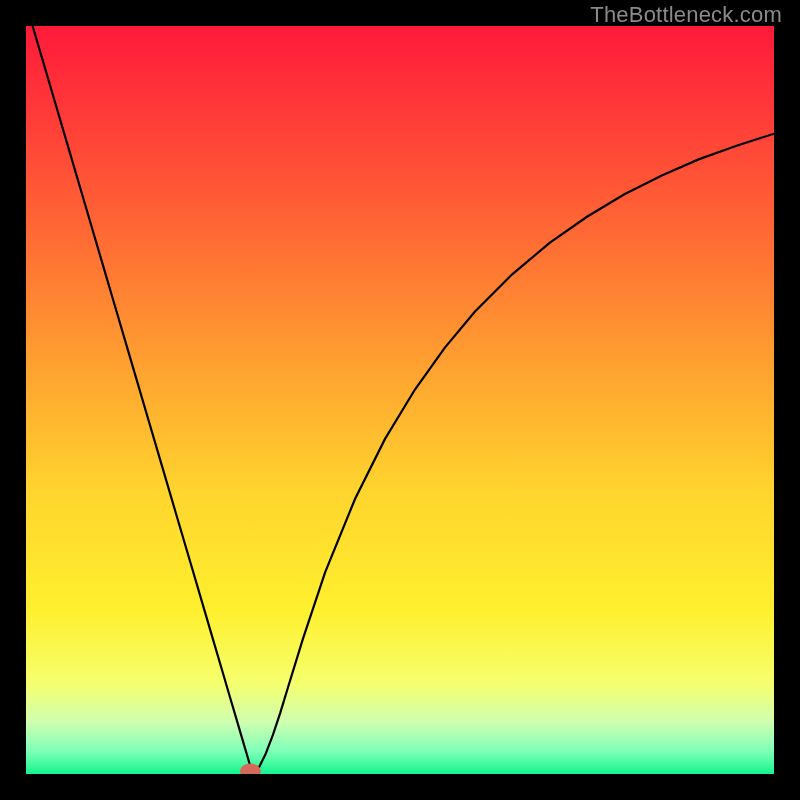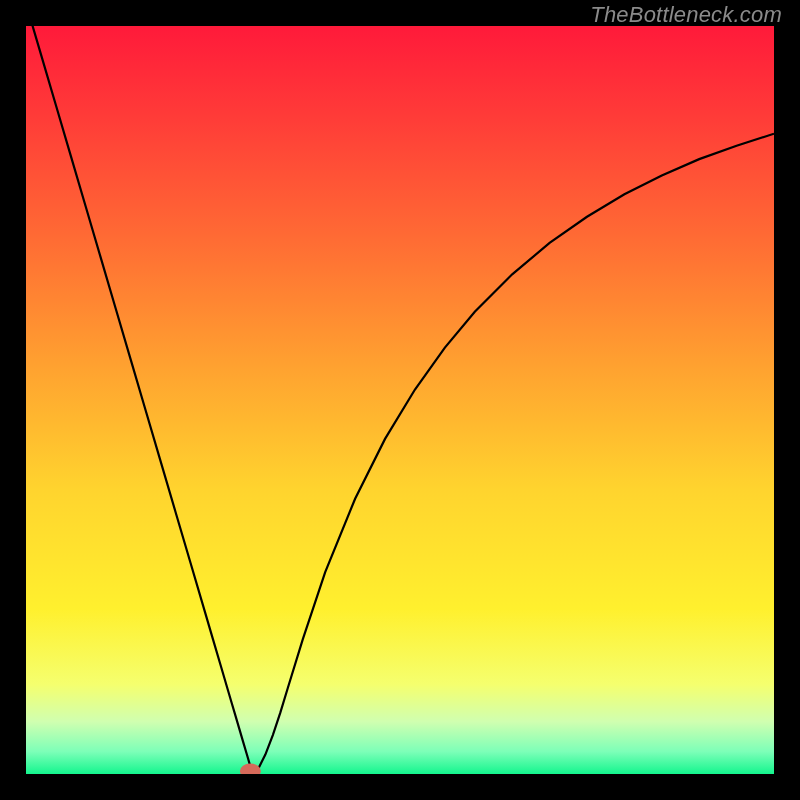--- a/index.html
+++ b/index.html
@@ -8,21 +8,20 @@
     width: 800px;
     height: 800px;
     background: #000;
     font-family: Arial, Helvetica, sans-serif;
   }
   .outer {
     width: 800px;
     height: 800px;
     background: #000;
     position: relative;
-    font-style: italic;
   }
   .watermark {
     position: absolute;
     top: 2px;
     right: 18px;
     color: #8a8a8a;
     font-size: 22px;
     font-weight: 400;
     letter-spacing: 0.2px;
     z-index: 5;

